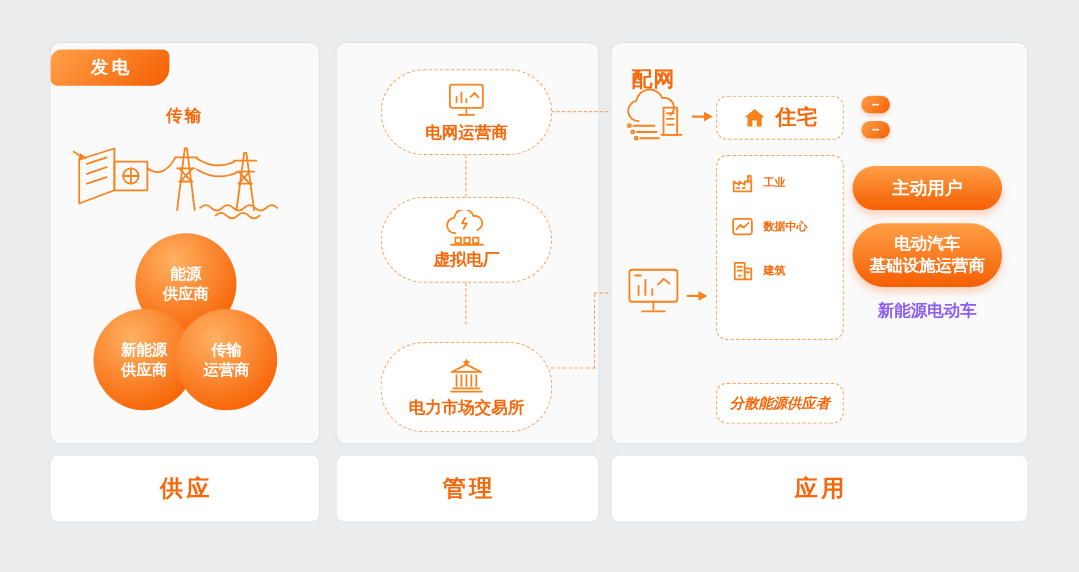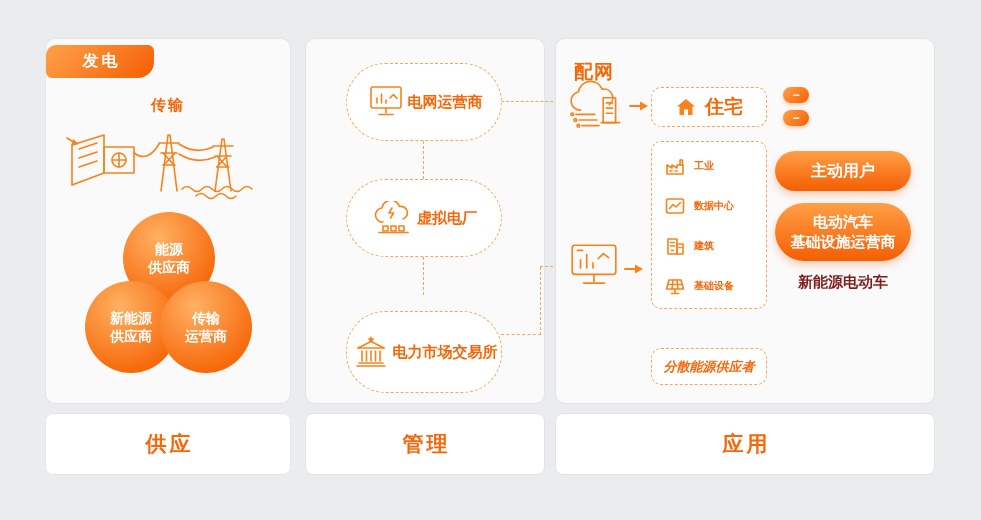--- a/index.html
+++ b/index.html
@@ -31,21 +31,21 @@
 
   .circle { position:absolute; width:92px; height:92px; border-radius:50%;
             display:flex; align-items:center; justify-content:center; text-align:center;
             color:#fff; font-size:14px; font-weight:bold; line-height:1.3; white-space:pre-line;
             background:radial-gradient(circle at 38% 28%, #FFB163, #F7690B 75%); }
   #circle-energy { left:77px; top:173px; z-index:1; }
   #circle-newenergy { left:39px; top:242px; z-index:2; }
   #circle-transop { left:114px; top:242px; z-index:3; }
 
   .node { position:absolute; left:40px; width:156px; height:78px; background:#fff;
-          border:1.5px dashed #F9A562; border-radius:39px; display:flex; flex-direction:row;
+          border:1.5px dashed #F9A562; border-radius:39px; display:flex; flex-direction:column;
           align-items:center; justify-content:center; gap:2px; z-index:2; }
   #node-grid-operator { top:24px; }
   #node-virtual-plant { top:140px; }
   #node-exchange { top:272px; height:82px; }
   .node-label { color:#F7670A; font-size:15px; font-weight:bold; }
 
   .dash-h { position:absolute; border-top:1.5px dashed #F9A562; }
   .dash-v { position:absolute; border-left:1.5px dashed #F9A562; }
 
   .dist-label { position:absolute; left:18px; top:20px; color:#F7670A;
@@ -76,21 +76,21 @@
   #badge-mini-2 { top:71px; }
 
   .pill { position:absolute; left:219px; width:136px; color:#fff; font-weight:bold;
           display:flex; align-items:center; justify-content:center; text-align:center;
           background:linear-gradient(180deg,#FF9F46,#F55E03);
           box-shadow:0 4px 8px rgba(245,94,3,.28); }
   #pill-active-user { top:112px; height:40px; border-radius:21px; font-size:16px; }
   #pill-ev-operator { top:164px; height:58px; border-radius:29px; font-size:15px;
                       line-height:1.35; white-space:pre-line; }
   .ev-label { position:absolute; left:219px; top:234px; width:136px; text-align:center;
-              color:#7f1d1d; font-size:15px; font-weight:bold; }
+              color:#8b5cf6; font-size:15px; font-weight:bold; }
 
   svg.ic * { stroke:#F8821C; fill:none; stroke-width:1.6; stroke-linecap:round; stroke-linejoin:round; }
   svg.ic .fl { fill:#F8821C; stroke:none; }
   svg.ic .fw { fill:#FFFFFF; stroke:none; }
   svg.arrow-svg line { stroke:#F8821C; stroke-width:2; stroke-linecap:round; }
   svg.arrow-svg .fl { fill:#F8821C; stroke:none; }
 </style>
 </head>
 <body>
 
@@ -238,31 +238,20 @@
         <svg class="ic" width="22" height="20" viewBox="0 0 22 20">
           <rect x="4" y="3" width="9" height="15"></rect>
           <rect x="13" y="8" width="6" height="10"></rect>
           <line x1="6.5" y1="6.5" x2="10.5" y2="6.5"></line>
           <line x1="6.5" y1="10" x2="10.5" y2="10"></line>
           <line x1="7.5" y1="14.5" x2="9.5" y2="14.5"></line>
           <line x1="15" y1="11.5" x2="17" y2="11.5"></line>
         </svg>
         <span class="sector-label">建筑</span>
       </div>
-      <div class="sector">
-        <svg class="ic" width="22" height="20" viewBox="0 0 22 20">
-          <path d="M5,4 h12 l2.5,9 H2.5 z"></path>
-          <line x1="4" y1="8.5" x2="18" y2="8.5"></line>
-          <line x1="9" y1="4" x2="8" y2="13"></line>
-          <line x1="13" y1="4" x2="14" y2="13"></line>
-          <line x1="11" y1="13" x2="11" y2="17"></line>
-          <line x1="7.5" y1="17.5" x2="14.5" y2="17.5"></line>
-        </svg>
-        <span class="sector-label">基础设备</span>
-      </div>
     </div>
 
     <svg class="ic monitor-ic" width="52" height="54" viewBox="0 0 50 52">
       <rect x="4" y="6" width="42" height="28" rx="2.5"></rect>
       <line x1="9" y1="11" x2="14" y2="11"></line>
       <line x1="12" y1="28" x2="12" y2="20"></line>
       <line x1="18" y1="28" x2="18" y2="15"></line>
       <line x1="24" y1="28" x2="24" y2="23"></line>
       <polyline points="29,19 34,14 39,18"></polyline>
       <line x1="25" y1="34" x2="25" y2="41"></line>

